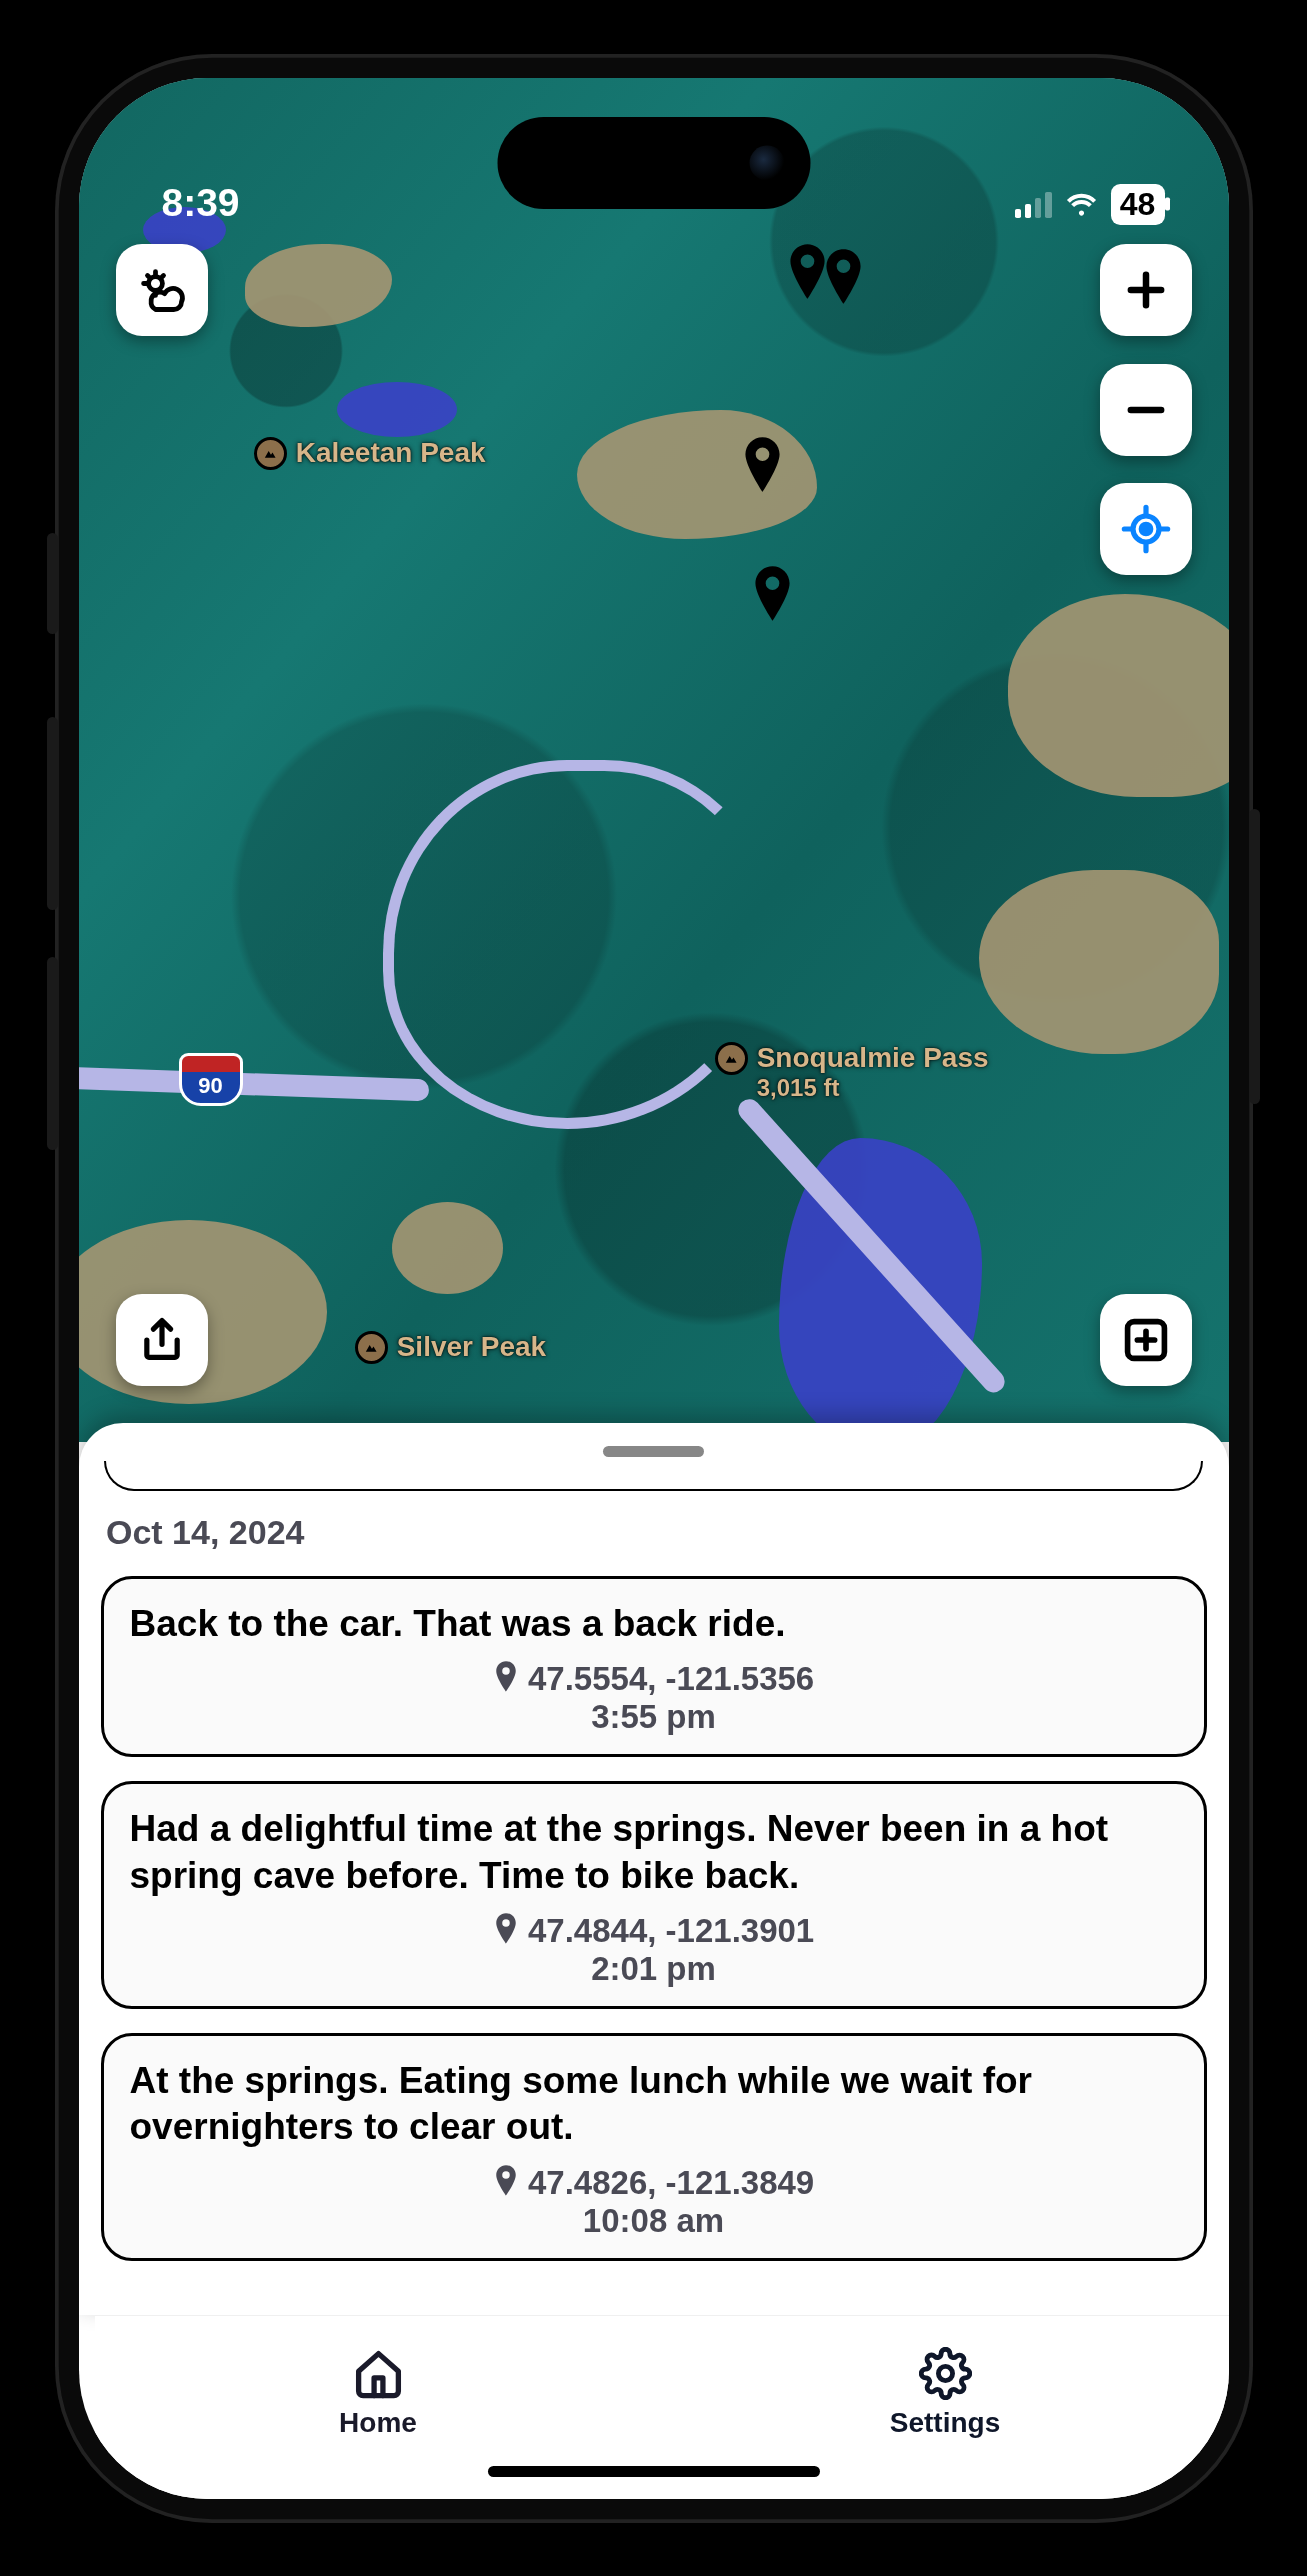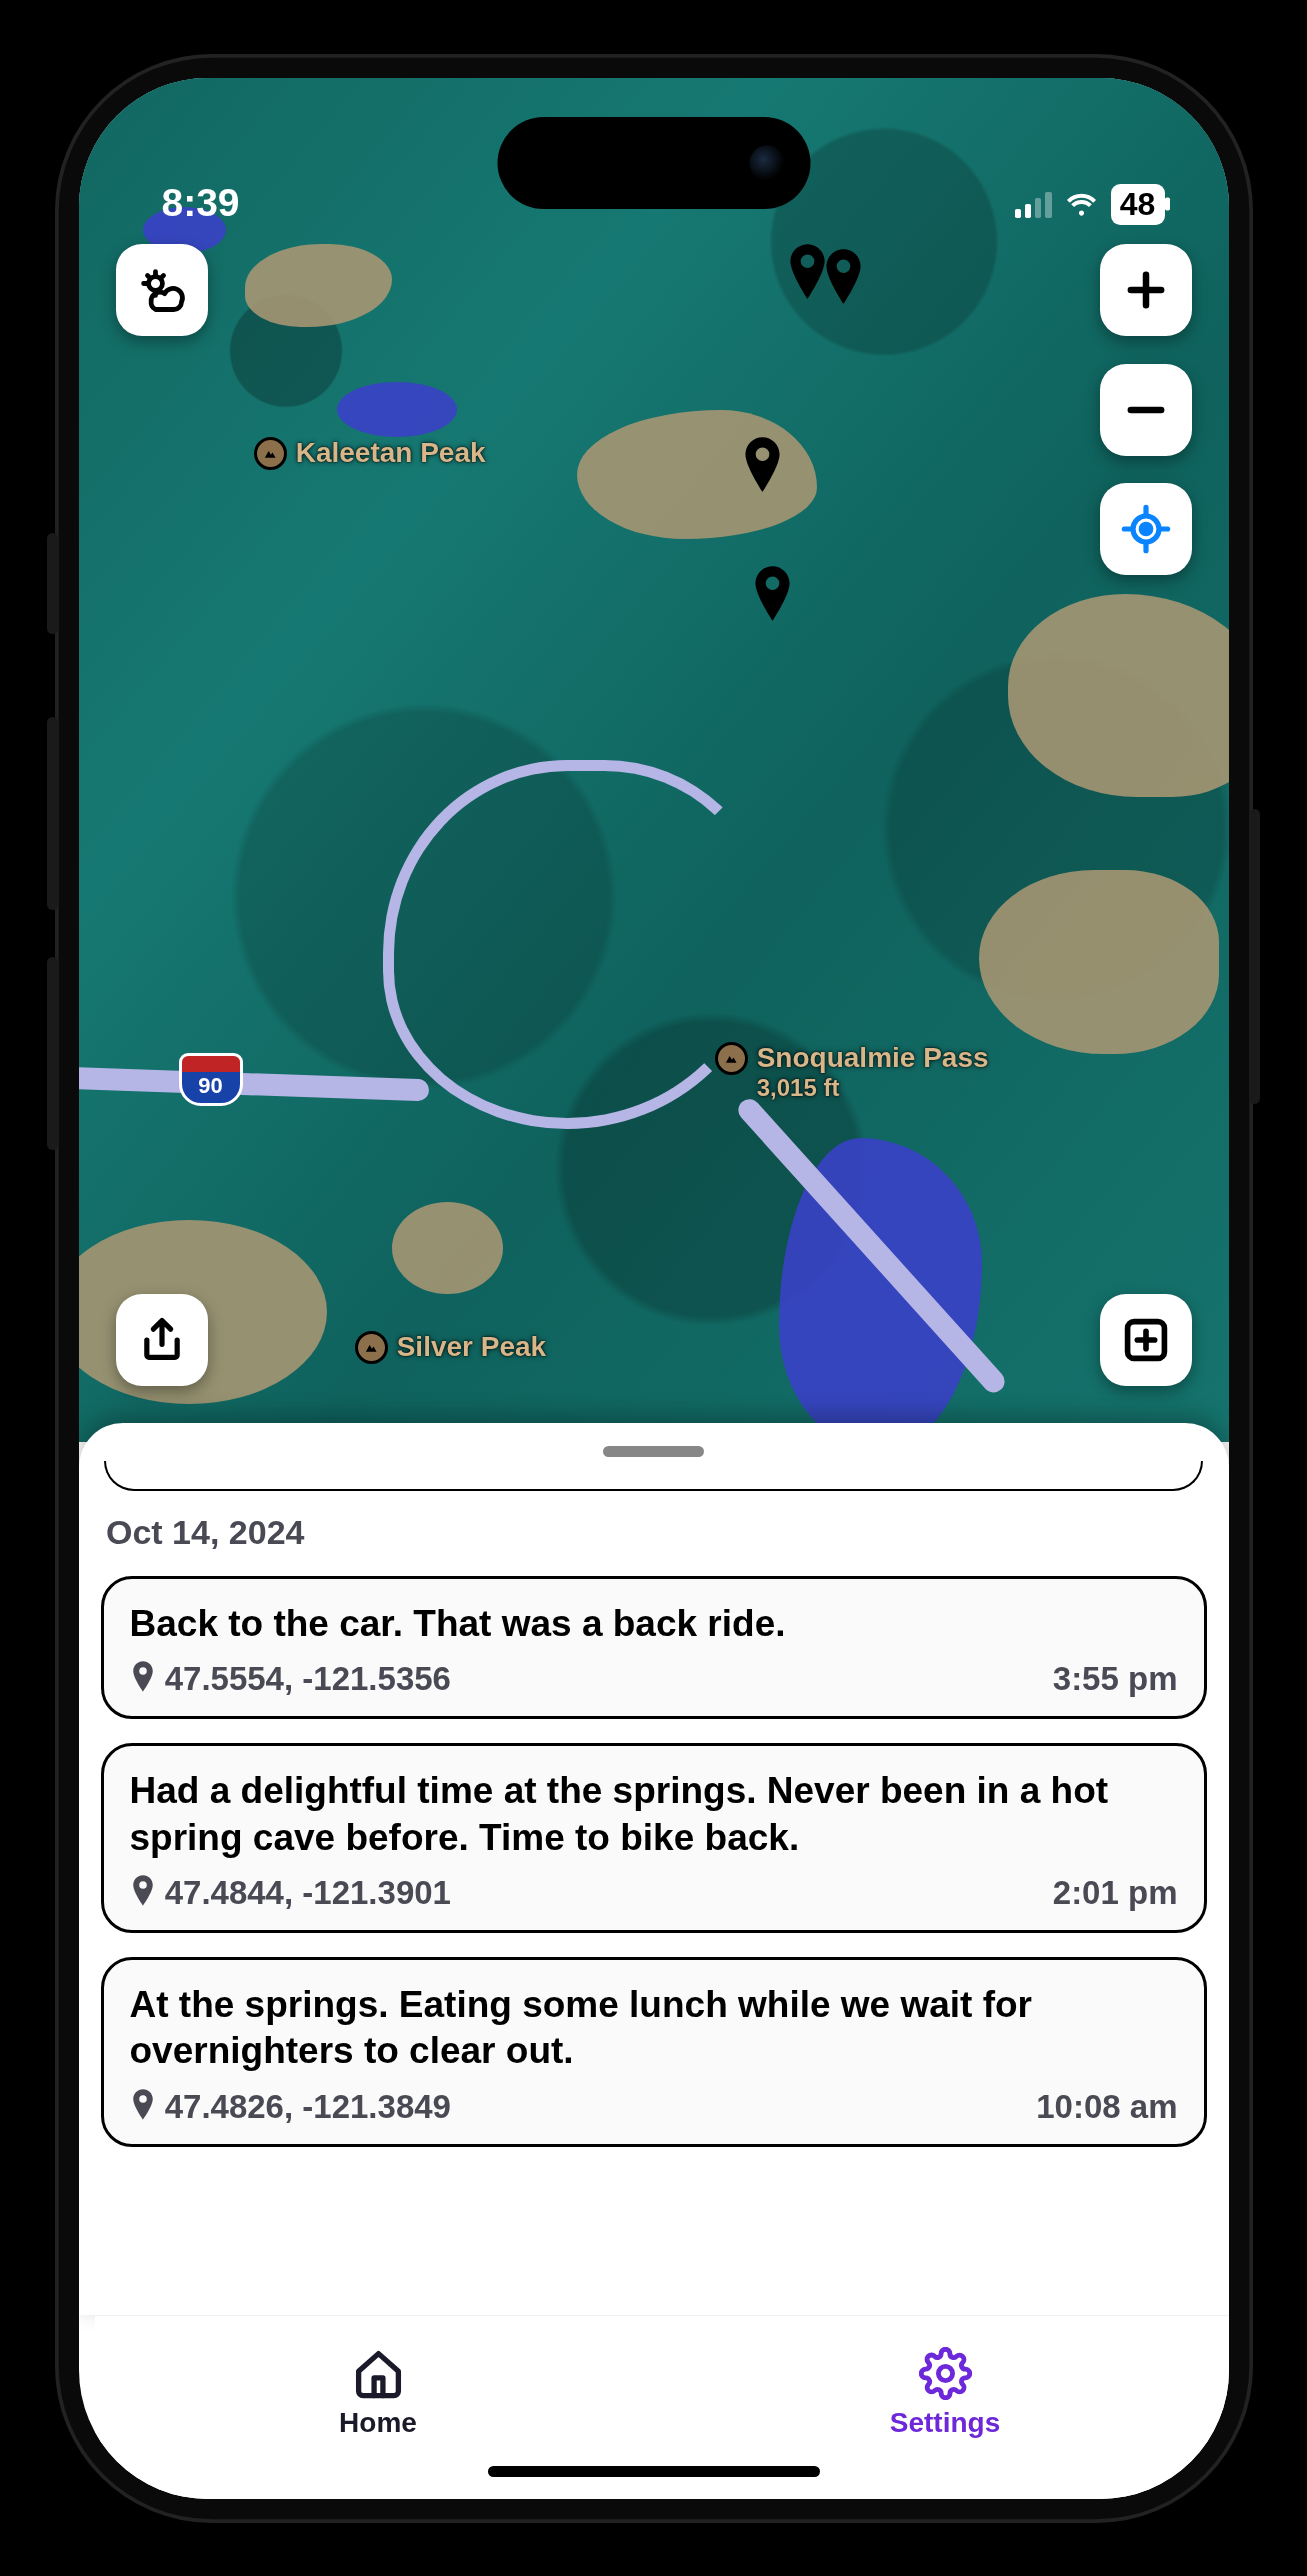--- a/index.html
+++ b/index.html
@@ -213,39 +213,40 @@
     line-height: 1.25;
     margin-bottom: 13px;
   }
   .entry-meta {
     display: flex;
     justify-content: space-between;
     align-items: center;
     font-size: 33px;
     color: #4a4a55;
     font-weight: 600;
+    flex-direction: column;
   }
   .entry-loc { display: flex; align-items: center; gap: 9.2px; }
   .entry-loc svg { width: 26px; height: 37px; }
 
   
   .tabbar {
     position: absolute;
     left: 16px; right: 0; bottom: 0;
     height: 184px;
     background: #fff;
     display: flex;
     border-top: 0.9px solid rgba(0,0,0,.06);
   }
   .tab {
     flex: 1;
     display: flex; flex-direction: column;
     align-items: center; justify-content: center;
     gap: 7.4px;
-    color: #6d28d9;
+    color: #0f172a;
     font-size: 28px;
     font-weight: 600;
     padding-bottom: 28px;
   }
   .tab.active { color: #1a1a2a; }
   .tab svg { width: 53px; height: 53px; }
 
   .home-indicator {
     position: absolute;
     bottom: 22px; left: 50%;

